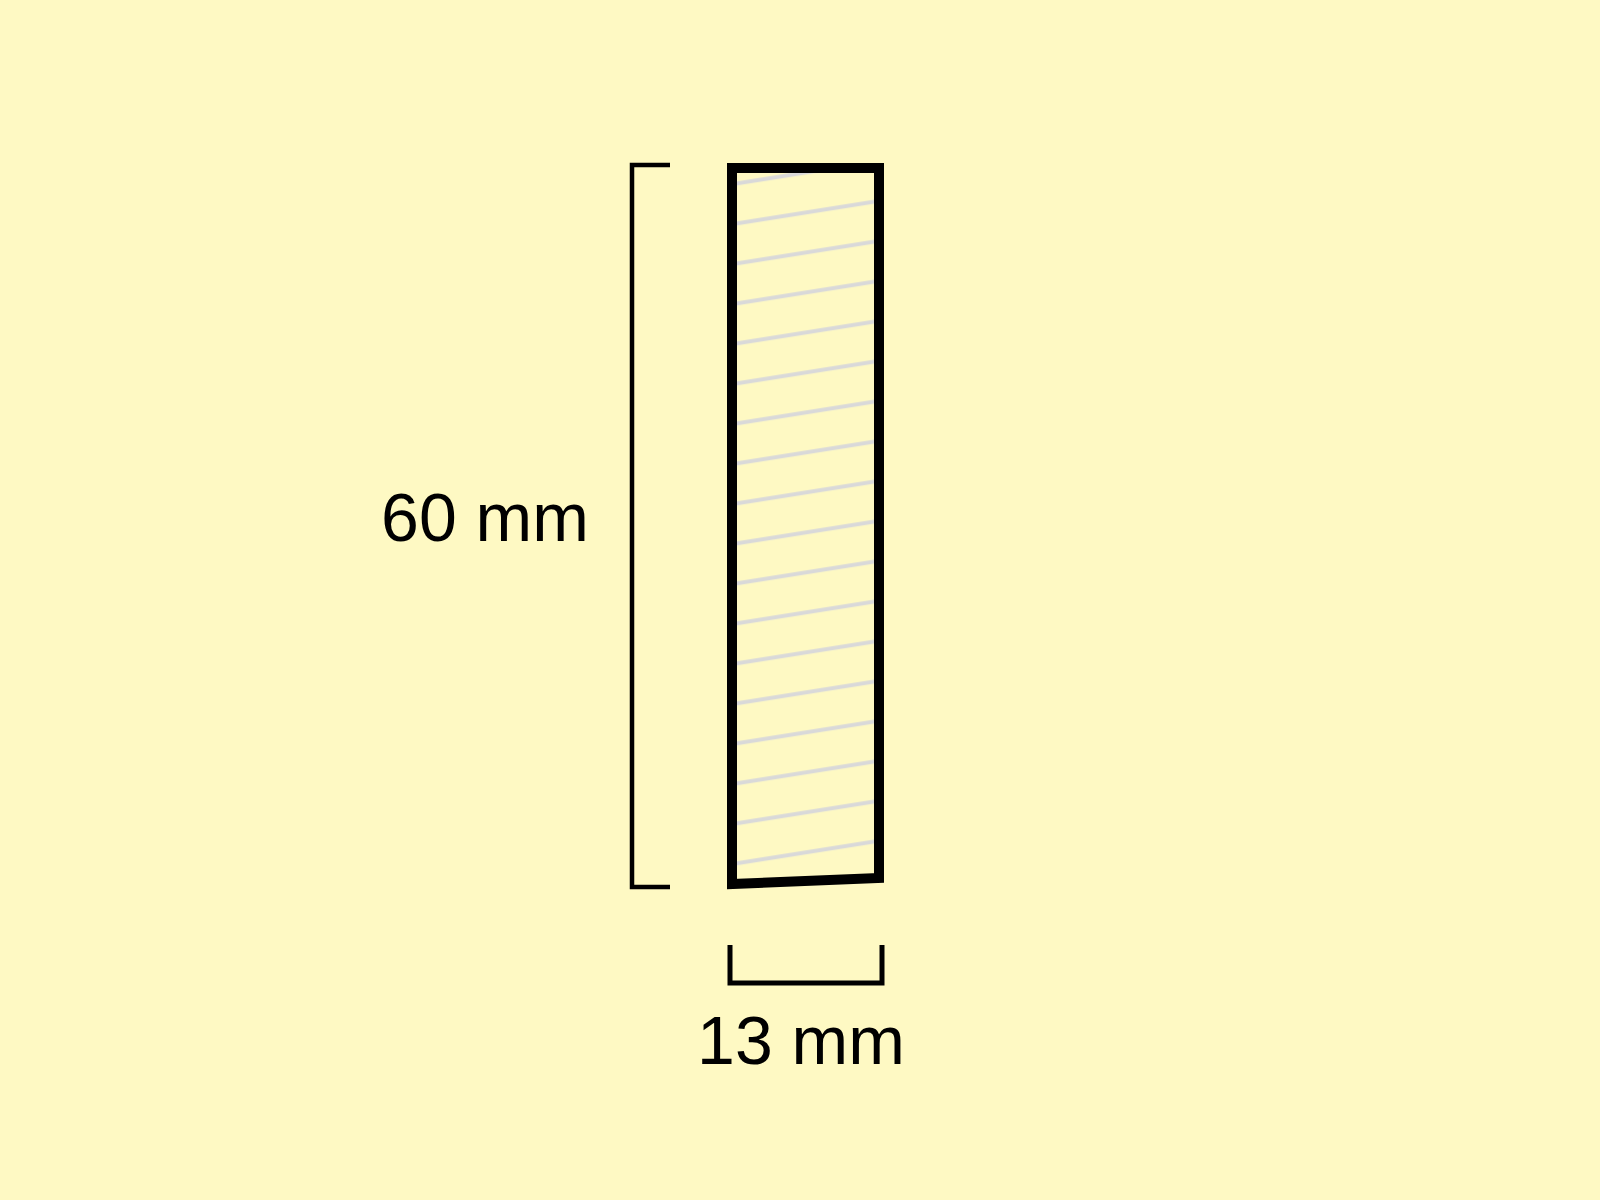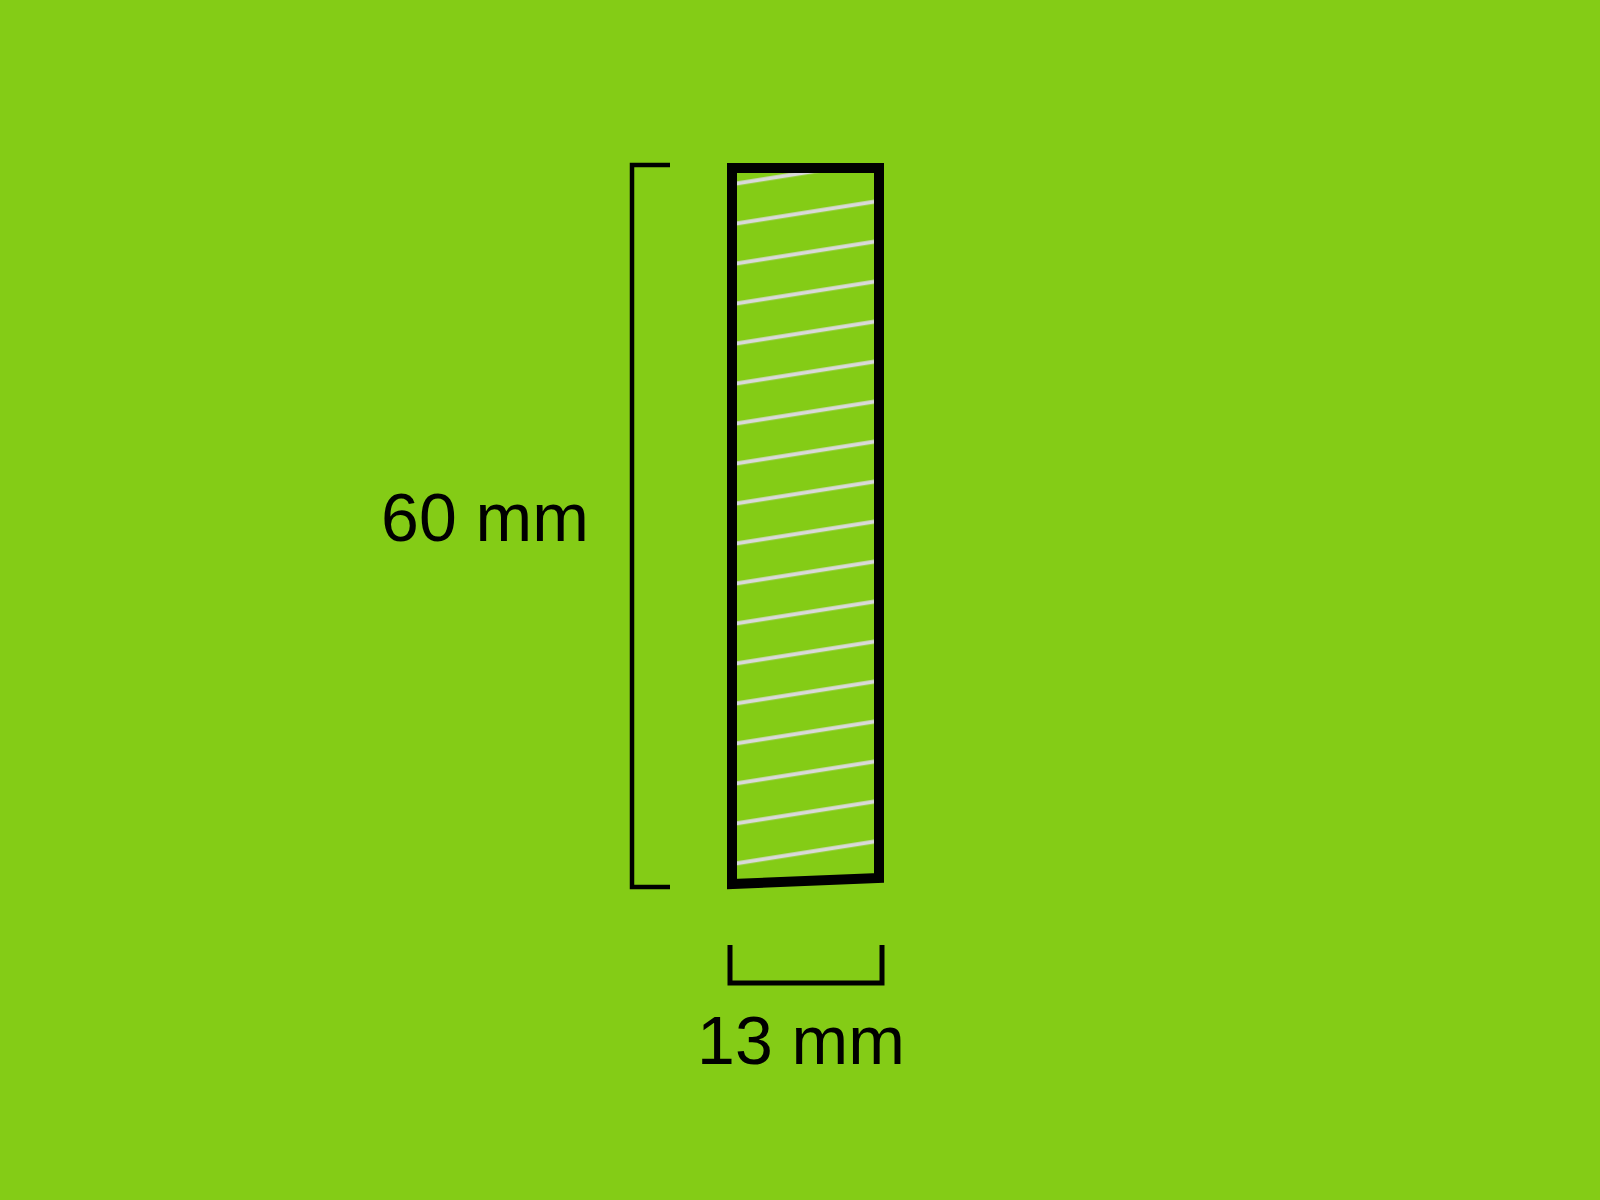--- a/index.html
+++ b/index.html
@@ -5,21 +5,21 @@
 <style>
   html, body {
     margin: 0;
     padding: 0;
     background: #ffffff;
   }
   .stage {
     position: relative;
     width: 1600px;
     height: 1200px;
-    background: #84cc16;
+    background: #fef9c3;
     overflow: hidden;
   }
   .stage svg {
     position: absolute;
     left: 0;
     top: 0;
     width: 1600px;
     height: 1200px;
     display: block;
   }

